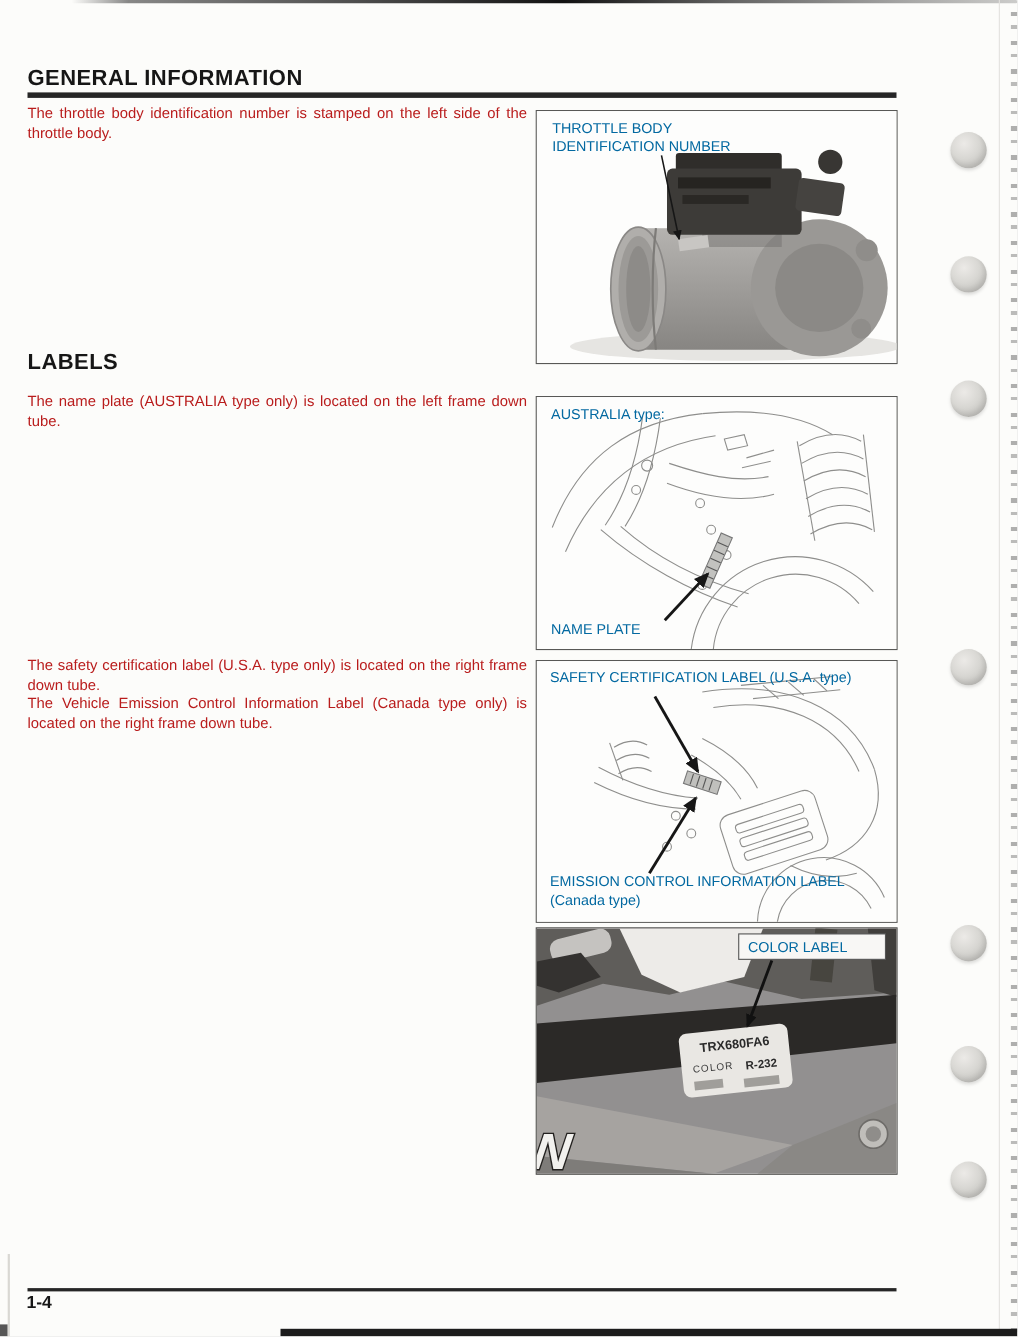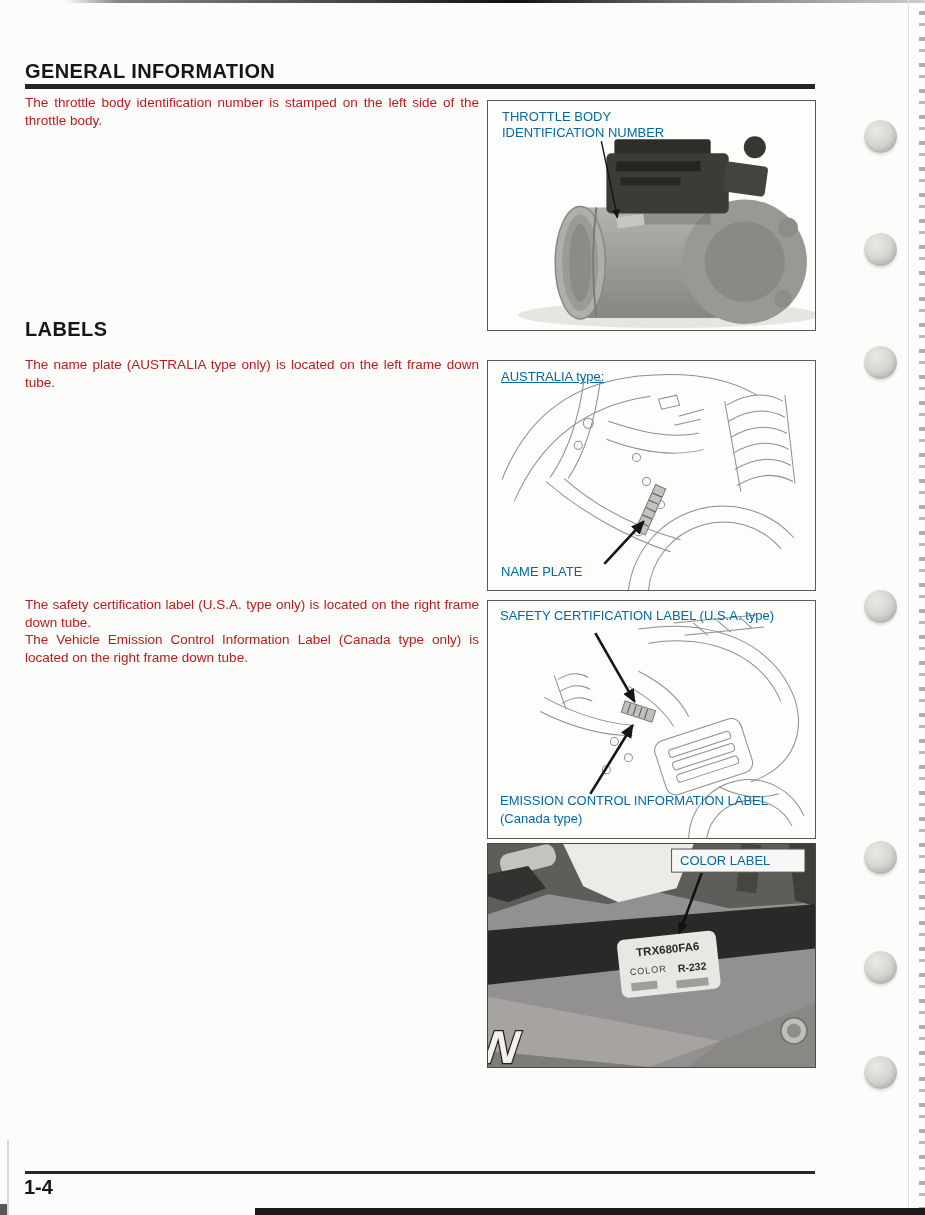--- a/index.html
+++ b/index.html
@@ -23,21 +23,21 @@
         background:linear-gradient(to right, rgba(20,20,20,0) 0%, rgba(20,20,20,.5) 6%,
         rgba(20,20,20,.75) 30%, rgba(5,5,5,.95) 52%, rgba(20,20,20,.65) 70%,
         rgba(60,60,60,.45) 88%, rgba(60,60,60,.25) 100%);}
   .scan-right-line{position:absolute;left:908px;top:0;width:1px;height:100%;background:#e3e2de;}
   .scan-right-dashes{position:absolute;right:0;top:0;width:6px;height:100%;opacity:.75;
         background:repeating-linear-gradient(to bottom, rgba(90,90,90,0) 0 11px,
         rgba(80,80,80,.6) 11px 15px, rgba(90,90,90,0) 15px 23px, rgba(60,60,60,.45) 23px 26px);}
   .scan-bottom-bar{position:absolute;left:255px;top:1208px;width:670px;height:7px;background:#1c1c1c;}
   .scan-bl-mark{position:absolute;left:0;top:1204px;width:7px;height:11px;background:#565656;}
   .scan-left-line{position:absolute;left:7px;top:1140px;width:2px;height:75px;background:#d9d8d3;}
-  .pagenum{position:absolute;left:24px;top:1176px;font-size:20px;font-weight:bold;color:#161616;}
+  .pagenum{position:absolute;left:24px;top:1176px;font-size:16px;font-weight:bold;color:#161616;}
 </style>
 </head>
 <body>
 
 <div class="page">
 
   <div class="scan-top"></div>
   <div class="scan-right-line"></div>
   <div class="scan-right-dashes"></div>
   <div class="scan-bottom-bar"></div>
@@ -138,21 +138,21 @@
       <g transform="translate(162,148) rotate(24)">
         <rect x="-5.5" y="-25" width="11" height="50" fill="#c2c2bf" stroke="#777"></rect>
         <line x1="-5" y1="-16" x2="5" y2="-16" stroke="#565656"></line>
         <line x1="-5" y1="-8" x2="5" y2="-8" stroke="#565656"></line>
         <line x1="-5" y1="0" x2="5" y2="0" stroke="#565656"></line>
         <line x1="-5" y1="8" x2="5" y2="8" stroke="#565656"></line>
         <line x1="-5" y1="16" x2="5" y2="16" stroke="#565656"></line>
       </g>
       <line x1="116" y1="202" x2="155" y2="160" stroke="#161616" stroke-width="2.6" marker-end="url(#m-a2)"></line>
     </svg>
-    <div class="callout" style="left:13px;top:8px;text-decoration:underline;">AUSTRALIA type:</div>
+    <div class="callout" style="left:13px;top:8px;">AUSTRALIA type:</div>
     <div class="callout" style="left:13px;top:203px;">NAME PLATE</div>
   </div>
 
   <div class="para" style="top:596px;">The safety certification label (U.S.A. type only) is located on the right frame down tube.</div>
   <div class="para" style="top:631px;">The Vehicle Emission Control Information Label (Canada type only) is located on the right frame down tube.</div>
 
   <div class="figbox" style="top:600px;height:239px;">
     <svg viewBox="0 0 326 236" preserveAspectRatio="none">
       <defs>
         <marker id="m-a3" markerWidth="14" markerHeight="12" refX="12" refY="6" orient="auto" markerUnits="userSpaceOnUse">

